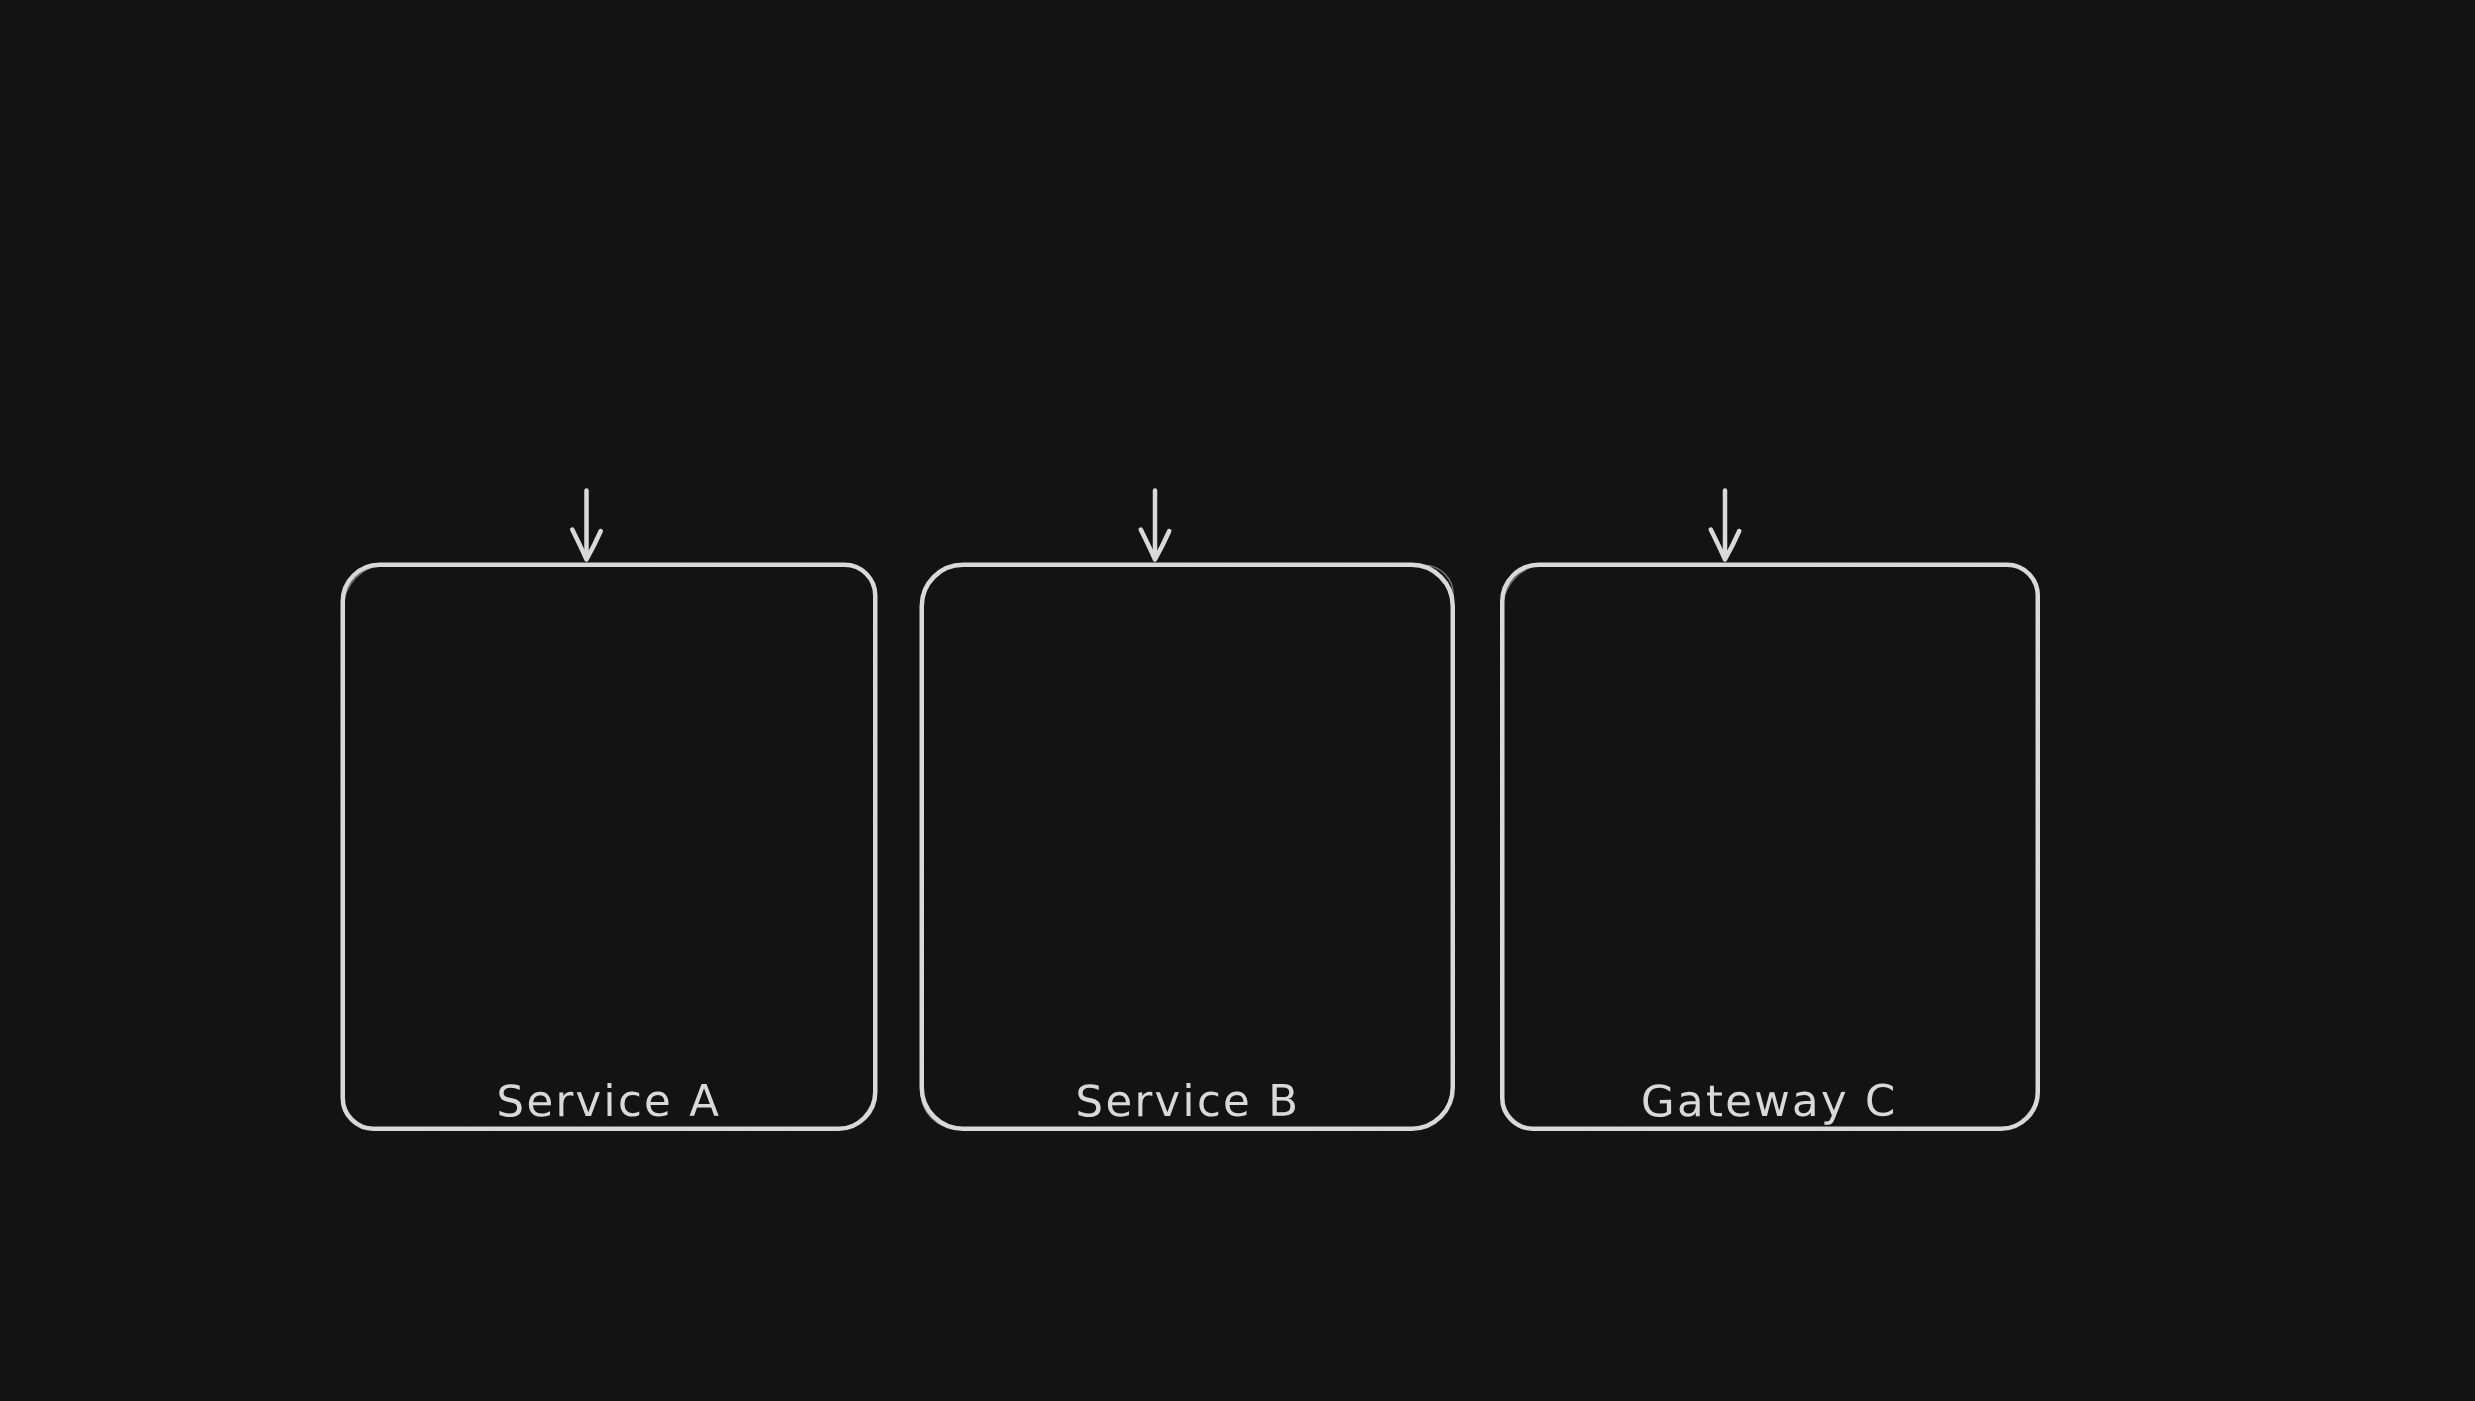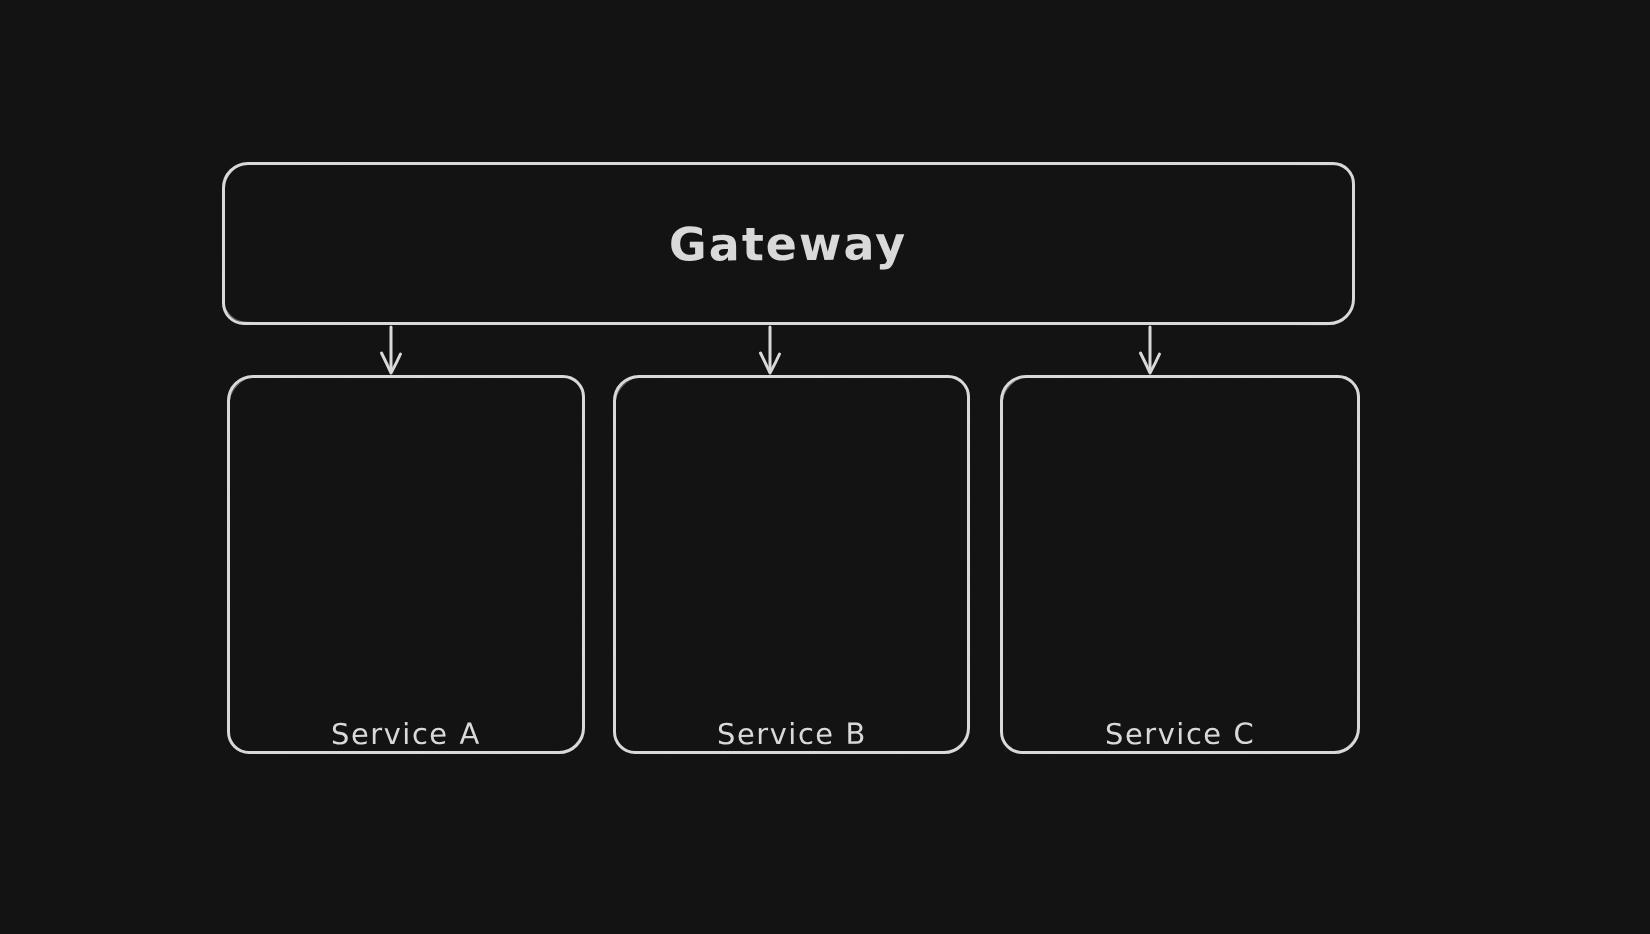--- a/index.html
+++ b/index.html
@@ -40,21 +40,21 @@
   .node-gateway .node-label{
     font-size:46px;
     font-weight:700;
     letter-spacing:2px;
     transform:rotate(-0.3deg);
   }
   .node-service{
     top:375px;width:358px;height:379px;align-items:flex-end;
   }
   .node-service-a{left:227px;}
-  .node-service-b{left:613px;width:357px;}
+  .node-service-b{left:613px;width:357px;border-radius:29px;}
   .node-service-c{left:1000px;width:360px;}
   .node-service .node-label{
     font-size:29px;
     font-weight:400;
     letter-spacing:1.5px;
     transform:rotate(-0.2deg);
   }
   .edges-layer{
     position:absolute;left:0;top:0;width:1650px;height:934px;
     pointer-events:none;
@@ -65,34 +65,31 @@
     fill:none;
     stroke-linecap:round;
     stroke-linejoin:round;
   }
 </style>
 </head>
 <body>
 
 <div class="canvas">
 
-  <div class="node node-gateway">
-    <span class="node-label">Gateway</span>
-  </div>
 
   <div class="node node-service node-service-a">
     <span class="node-label">Service A</span>
   </div>
 
   <div class="node node-service node-service-b">
     <span class="node-label">Service B</span>
   </div>
 
   <div class="node node-service node-service-c">
-    <span class="node-label">Service C</span>
+    <span class="node-label">Gateway C</span>
   </div>
 
   <svg class="edges-layer" viewBox="0 0 1650 934" xmlns="http://www.w3.org/2000/svg">
 
     <g>
       <path d="M391 327 L391 371"></path>
       <path d="M381.5 353 Q387 364 391 373 Q396.5 363 400.5 354"></path>
     </g>
 
     <g>

